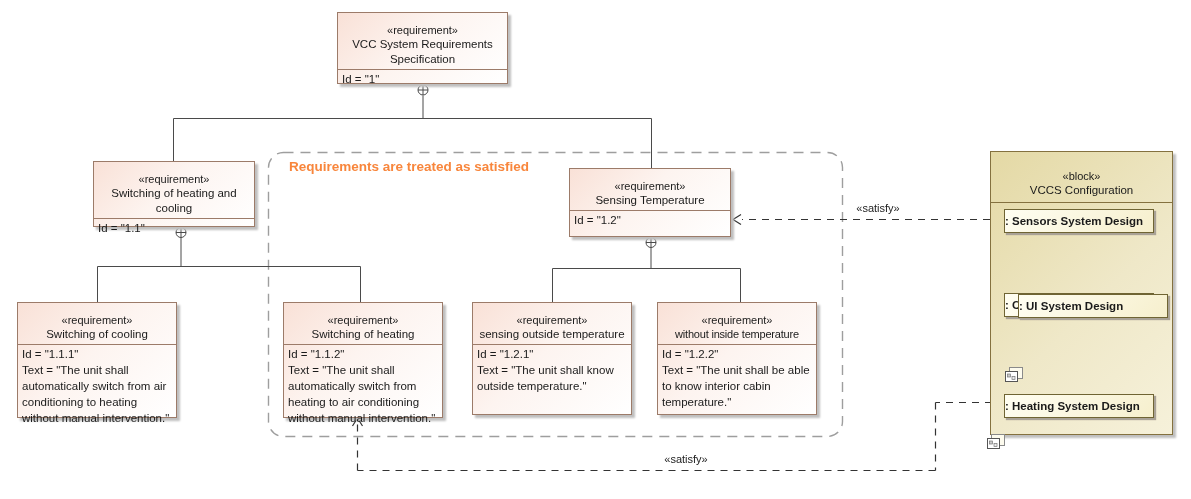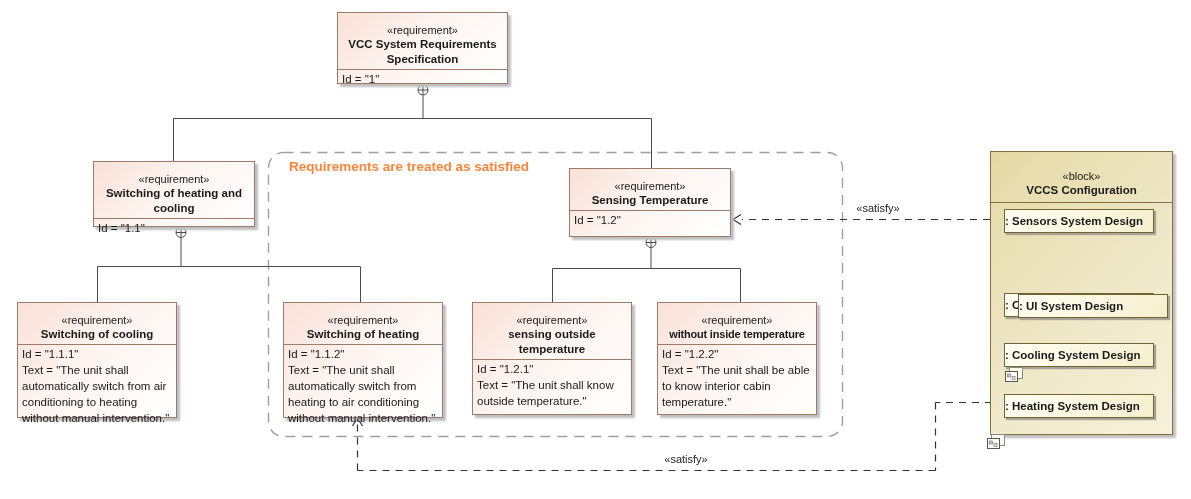--- a/index.html
+++ b/index.html
@@ -11,21 +11,21 @@
 
   
   .req-box{
     position:absolute;z-index:1;box-sizing:border-box;
     border:1px solid #9c7b69;
     background:linear-gradient(135deg,#f9e1d7 0%,#fdf4f0 45%,#ffffff 100%);
     box-shadow:3px 3px 2px #bfbfbf;
   }
   .req-header{border-bottom:1px solid #9c7b69;text-align:center;padding:10px 2px 2px;}
   .stereotype{font-size:11px;line-height:14px;}
-  .req-name{font-size:11.5px;font-weight:bold;line-height:15px;}
+  .req-name{font-size:11.5px;font-weight:normal;line-height:15px;}
   .req-name.tight{font-size:11px;letter-spacing:-0.2px;}
   .req-props{padding:1px 4px 2px;text-align:left;}
   .prop-line{font-size:11.5px;line-height:16px;}
 
   
   .block-box{
     position:absolute;z-index:1;box-sizing:border-box;
     border:1px solid #84713f;
     background:linear-gradient(135deg,#e4d9a5 0%,#efe8c8 55%,#f6f1da 100%);
     box-shadow:3px 3px 2px #bfbfbf;
@@ -171,21 +171,20 @@
   </div>
 
   <div class="block-box" style="left:990px;top:151px;width:183px;height:284px;">
     <div class="block-header">
       <div class="stereotype">«block»</div>
       <div class="req-name">VCCS Configuration</div>
     </div>
     <div class="part-box" style="left:13px;top:57px;width:150px;">: Sensors System Design</div>
     <div class="part-box" style="left:13px;top:100px;width:150px;margin-top:41px;">: Control System Design</div>
     <div class="part-box" style="left:27px;top:142px;width:150px;">: UI System Design</div>
-    <div class="part-box" style="left:13px;top:191px;width:150px;">: Cooling System Design</div>
     <div class="part-box" style="left:13px;top:242px;width:150px;">: Heating System Design</div>
   </div>
 
   <svg class="mini-icon" style="left:1004px;top:366px;" width="20" height="17" viewBox="0 0 20 17">
     <rect x="5.5" y="1.5" width="13" height="11" fill="#fdfbee" stroke="#8a8a8a"></rect>
     <rect x="1.5" y="5.5" width="12" height="10" fill="#ffffff" stroke="#555555"></rect>
     <rect x="3.5" y="8" width="3" height="3" fill="#c9c9c9" stroke="#777777" stroke-width="0.7"></rect>
     <rect x="8" y="10.5" width="3" height="3" fill="#e8e8e8" stroke="#777777" stroke-width="0.7"></rect>
   </svg>
   <svg class="mini-icon" style="left:986px;top:433px;" width="20" height="17" viewBox="0 0 20 17">

